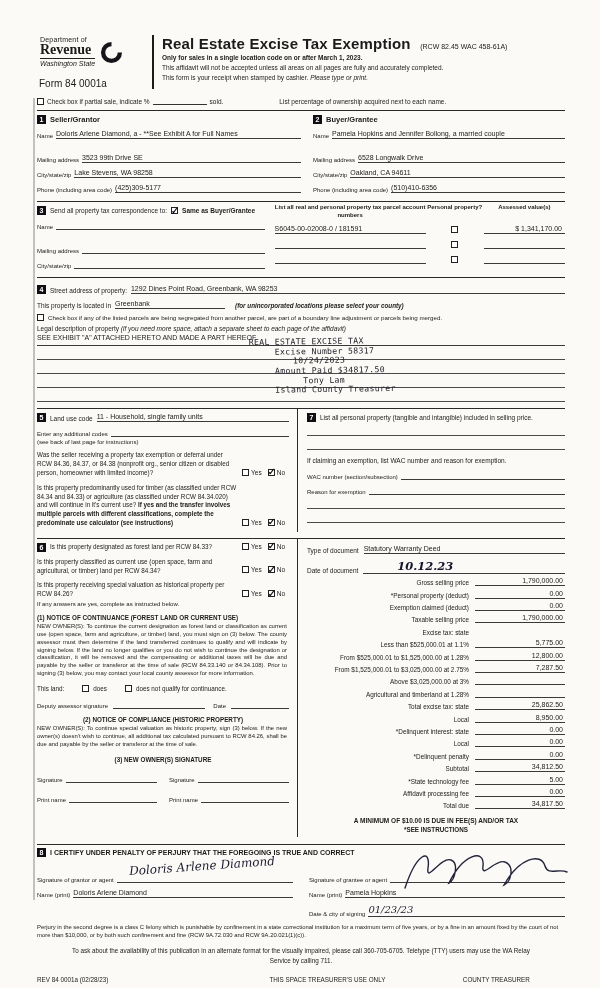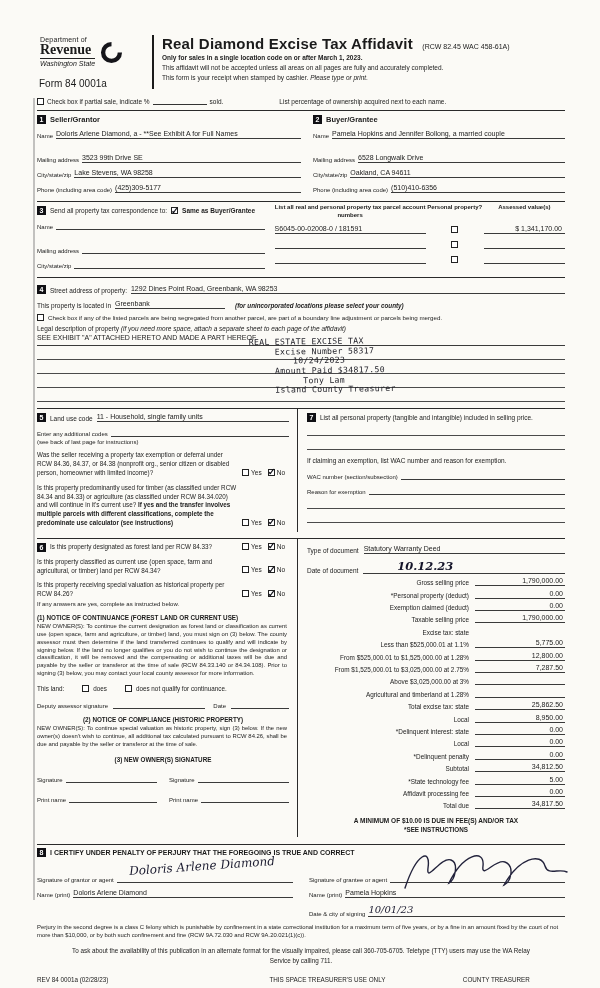--- a/index.html
+++ b/index.html
@@ -139,21 +139,21 @@
           <div class="lt3">Washington State</div>
         </div>
         <svg class="logo-swirl" viewBox="0 0 24 24" width="23" height="23">
           <path d="M12 1 A11 11 0 1 0 23 12 L18.5 12 A6.5 6.5 0 1 1 12 5.5 Z" fill="#15151a"></path>
         </svg>
       </div>
       <div class="form-number">Form 84 0001a</div>
       <div class="header-divider"></div>
       <div class="title-block">
         <div>
-          <span class="form-title">Real Diamond Excise Tax Affidavit</span>
+          <span class="form-title">Real Estate Excise Tax Exemption</span>
           <span class="form-rcw">(RCW 82.45 WAC 458-61A)</span>
         </div>
         <div class="hnote b">Only for sales in a single location code on or after March 1, 2023.</div>
         <div class="hnote">This affidavit will not be accepted unless all areas on all pages are fully and accurately completed.</div>
         <div class="hnote"><span>This form is your receipt when stamped by cashier. </span><span class="it">Please type or print.</span></div>
       </div>
     </div>
 
     <div class="partial-row">
       <span class="cb"></span>
@@ -537,21 +537,21 @@
           <div class="frow sigrow">
             <span class="flabel">Signature of grantee or agent</span>
             <span class="fvalue"></span>
           </div>
           <div class="frow">
             <span class="flabel">Name (print)</span>
             <span class="fvalue">Pamela Hopkins</span>
           </div>
           <div class="frow">
             <span class="flabel">Date &amp; city of signing</span>
-            <span class="fvalue hand10">10/01/23</span>
+            <span class="fvalue hand10">01/23/23</span>
           </div>
           <svg class="scribble" viewBox="0 0 170 52" width="170" height="52">
             <path d="M4 42 C16 6 30 2 27 22 C25 38 40 10 50 14 C58 17 54 34 48 37 C62 8 84 2 82 20 C80 34 95 12 104 16 C114 20 110 36 103 39 C118 12 140 6 144 20 C147 30 158 22 166 26" fill="none" stroke="#23233c" stroke-width="1.4" stroke-linecap="round"></path>
           </svg>
         </div>
       </div>
     </div>
 
     <div class="footer">
       <div class="perjury">Perjury in the second degree is a class C felony which is punishable by confinement in a state correctional institution for a maximum term of five years, or by a fine in an amount fixed by the court of not more than $10,000, or by both such confinement and fine (RCW 9A.72.030 and RCW 9A.20.021(1)(c)).</div>

